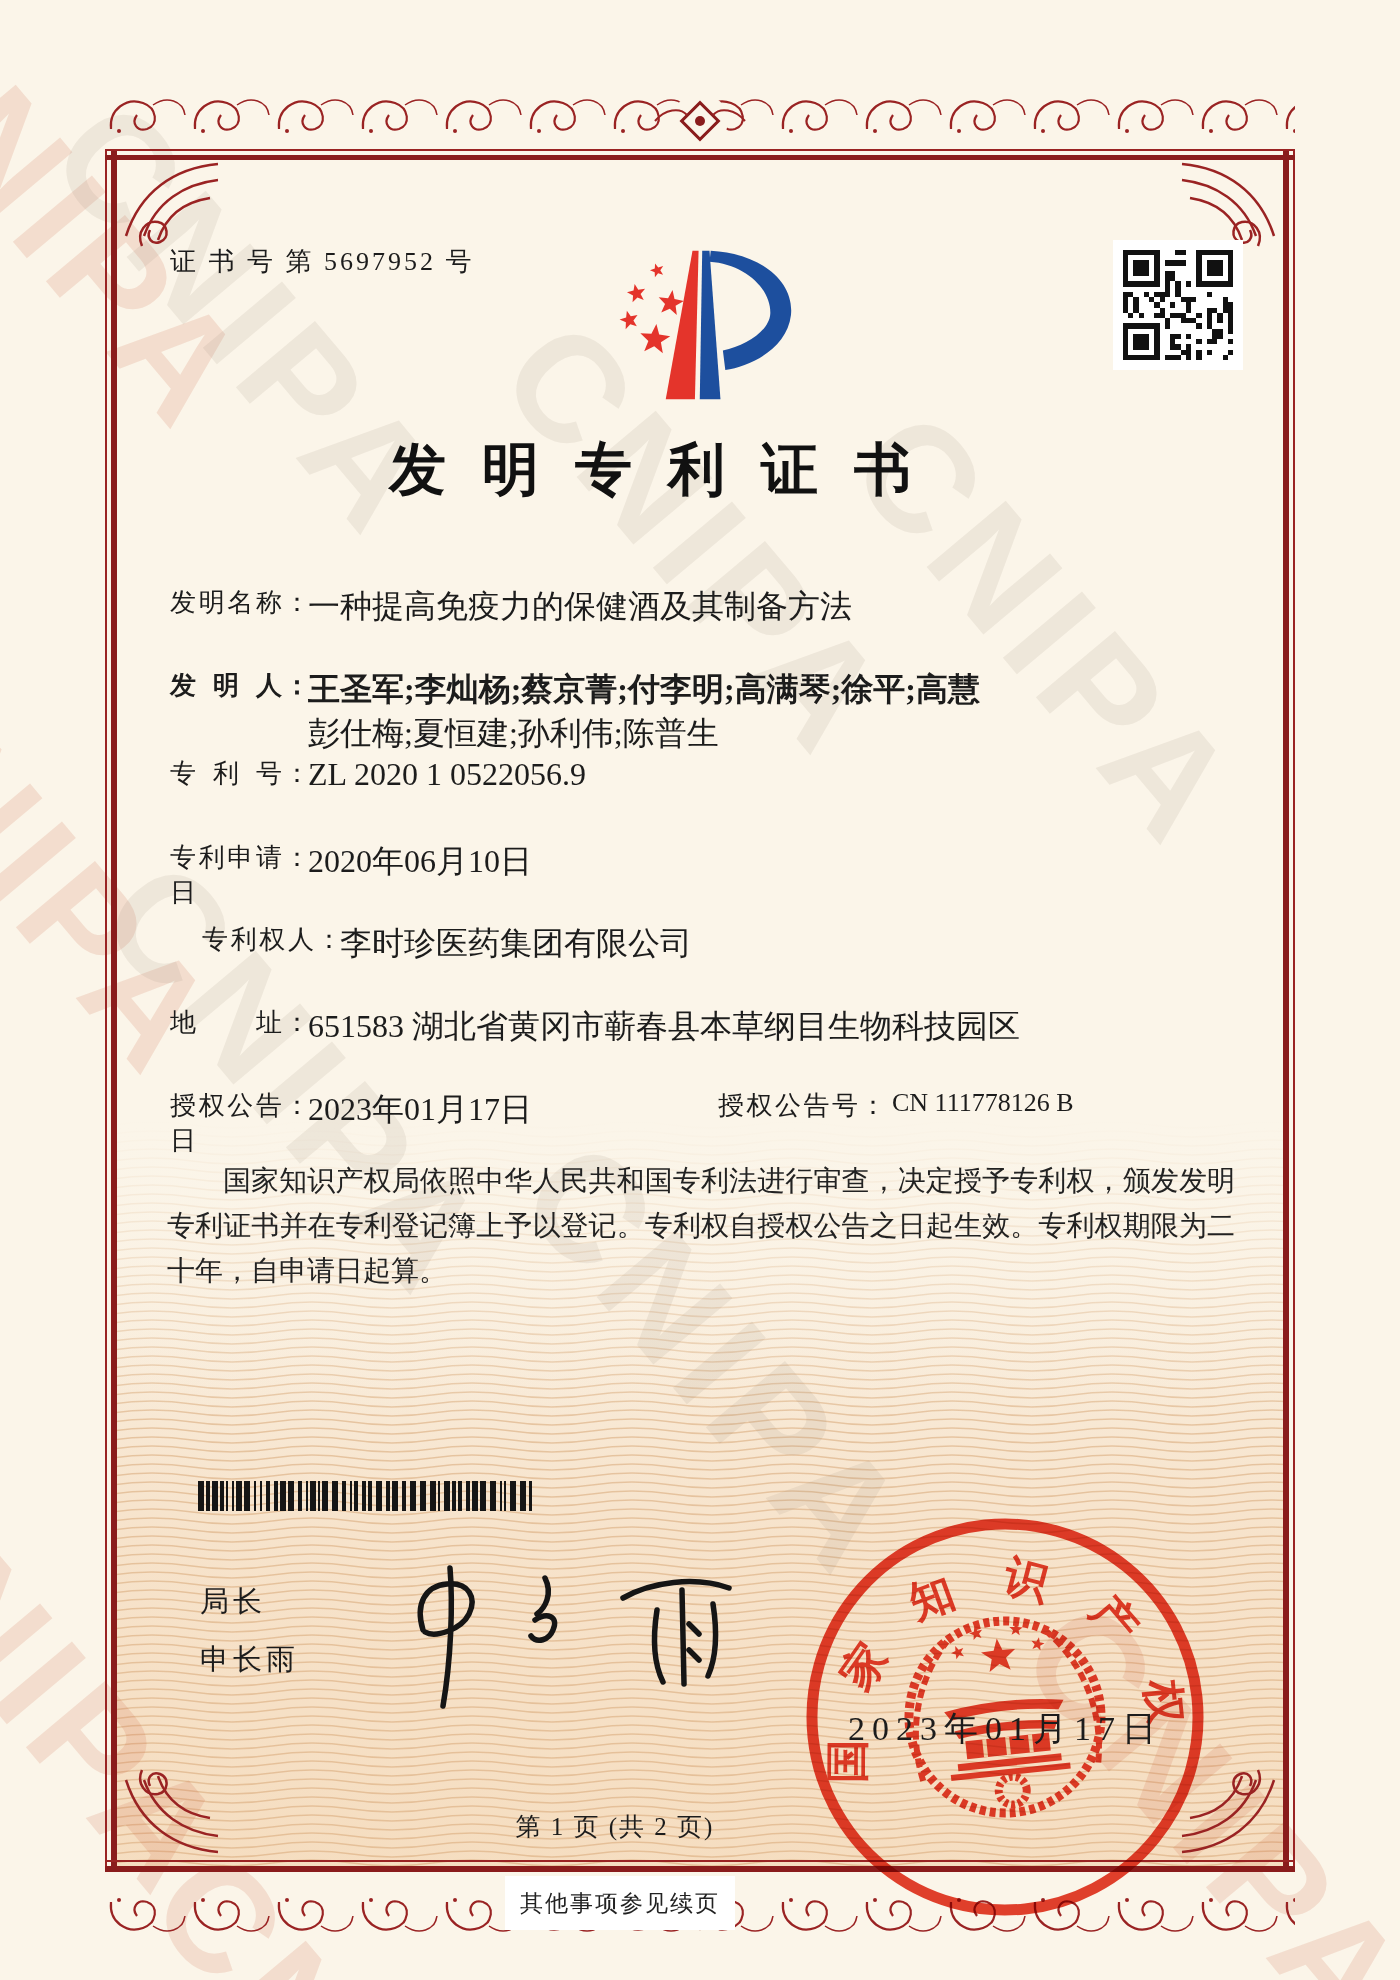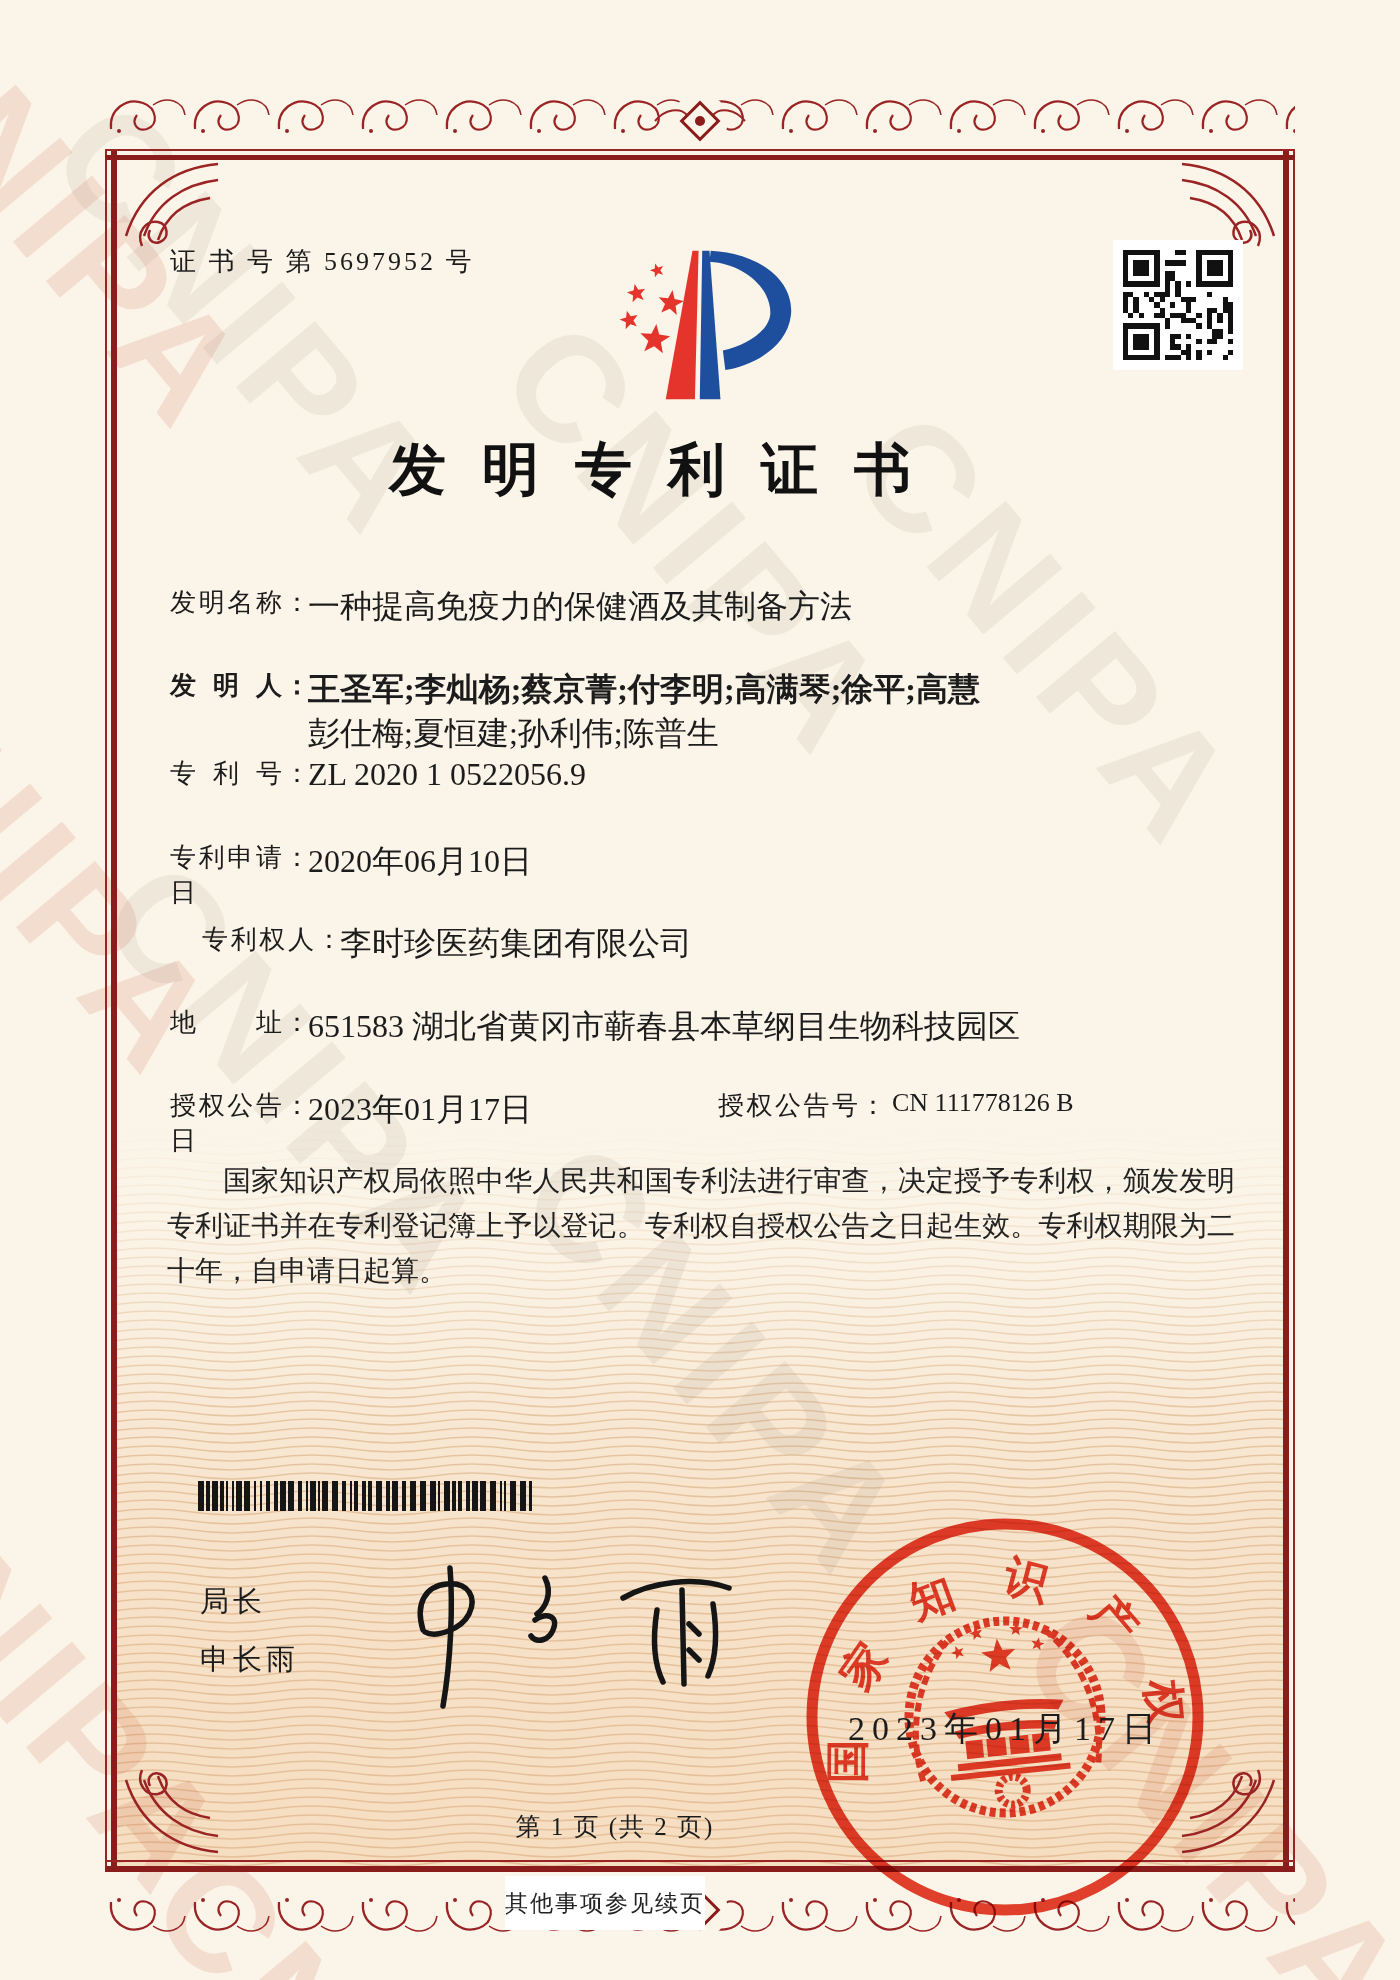--- a/index.html
+++ b/index.html
@@ -64,21 +64,21 @@
   .barcode{position:absolute;left:198px;top:1481px;width:334px;height:30px;z-index:3;}
   .sig-title{position:absolute;left:200px;top:1582px;font-size:29px;color:#1c1c1c;z-index:3;letter-spacing:4px;}
   .sig-name{position:absolute;left:200px;top:1640px;font-size:29px;color:#1c1c1c;z-index:3;letter-spacing:4px;}
   .signature{position:absolute;left:395px;top:1552px;width:370px;height:170px;z-index:3;}
   .seal{position:absolute;left:795px;top:1510px;width:420px;height:420px;z-index:4;
         mix-blend-mode:multiply;opacity:.95;}
   .seal-date{position:absolute;left:848px;top:1706px;width:380px;font-size:34px;color:#1c1c1c;
              letter-spacing:7px;z-index:5;white-space:nowrap;}
   .page-info{position:absolute;left:315px;top:1810px;width:600px;text-align:center;
              font-size:25px;color:#1c1c1c;z-index:3;letter-spacing:2px;}
-  .note-box{position:absolute;left:505px;top:1876px;width:200px;height:54px;background:#ffffff;
+  .note-box{position:absolute;left:505px;top:1876px;width:230px;height:54px;background:#ffffff;
             z-index:6;display:flex;align-items:center;justify-content:center;font-family:Liberation Mono, monospace;}
   .note-box span{font-size:23px;color:#222;letter-spacing:2px;}
 </style>
 </head>
 <body>
 
 <div id="page">
 
   <span class="wm wm-red" style="left:-40px;top:-36px;">CNIPA</span>
   <span class="wm wm-gray" style="left:150px;top:70px;">CNIPA</span>

